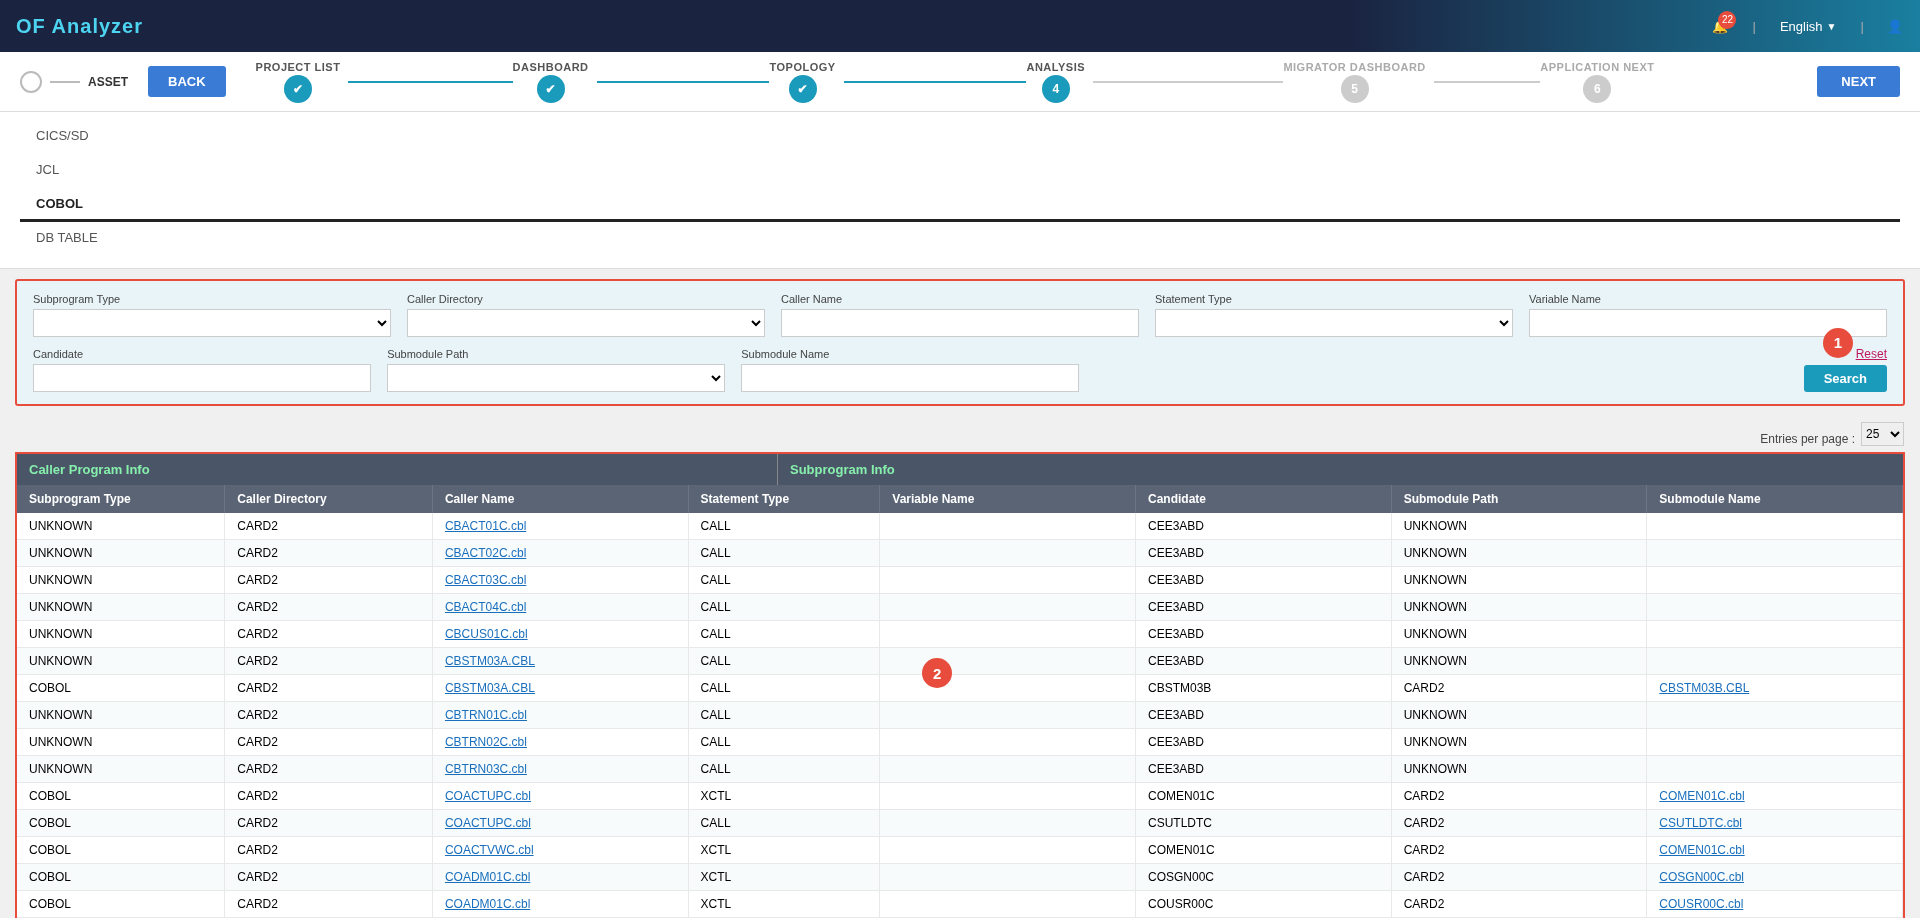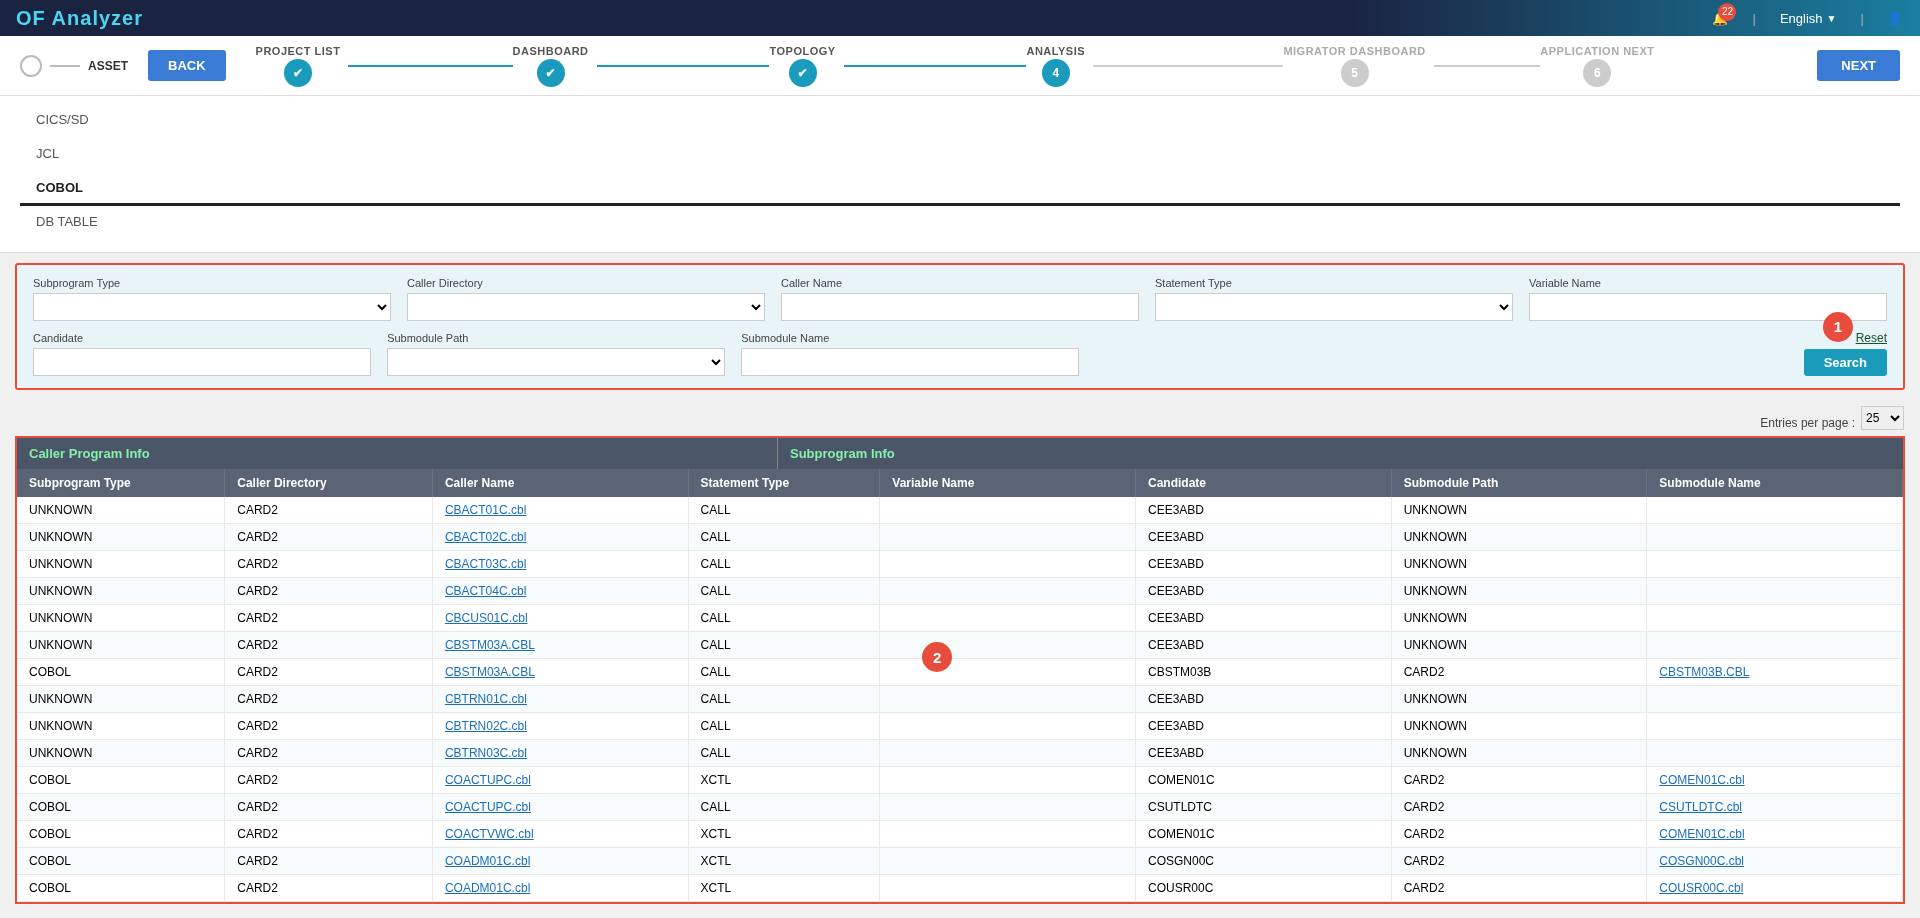--- a/index.html
+++ b/index.html
@@ -1,21 +1,21 @@
 <!DOCTYPE html>
 <html><head>
   <meta charset="utf-8">
   <style>
     * { box-sizing: border-box; margin: 0; padding: 0; }
     body { font-family: Arial, sans-serif; font-size: 12px; background: #f0f0f0; min-width: 1920px; }
 
     
     .header {
       background: linear-gradient(90deg, #1a2340 70%, #1a7fa0 100%);
-      height: 36px;
+      height: 52px;
       display: flex;
       align-items: center;
       padding: 0 16px;
       justify-content: space-between;
     }
     .header-logo {
       color: white;
       font-size: 20px;
       font-weight: bold;
       letter-spacing: 1px;
@@ -175,21 +175,21 @@
       border: 1px solid #ccc;
       padding: 0 4px;
       font-size: 12px;
       background: white;
       outline: none;
       cursor: pointer;
     }
     .btn-reset {
       background: none;
       border: none;
-      color: #14532d;
+      color: #be185d;
       cursor: pointer;
       font-size: 12px;
       text-decoration: underline;
     }
     .btn-search {
       background: #1a9bbc;
       color: white;
       border: none;
       padding: 6px 20px;
       font-size: 13px;

